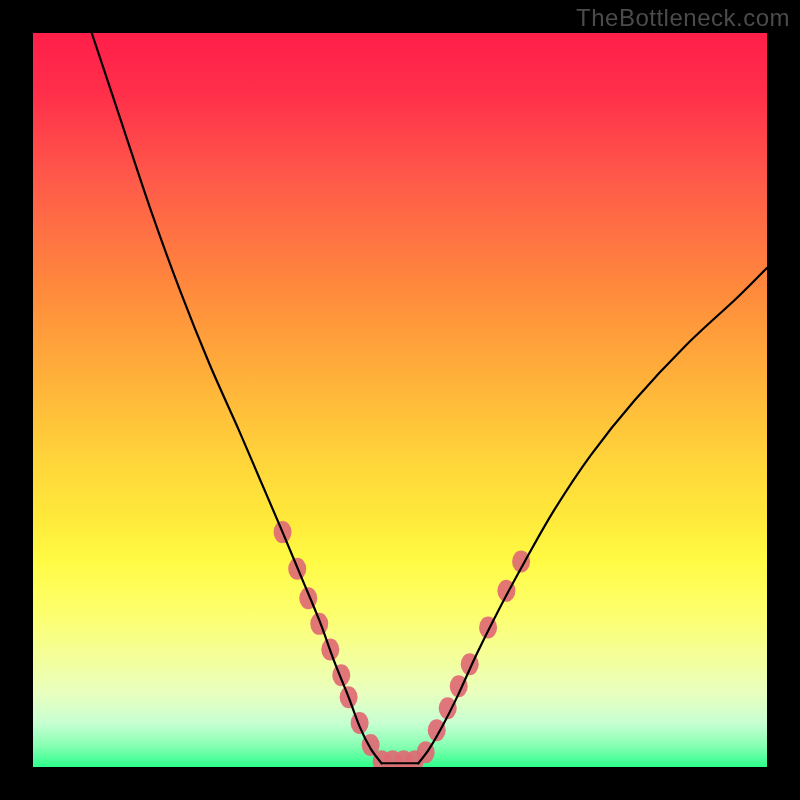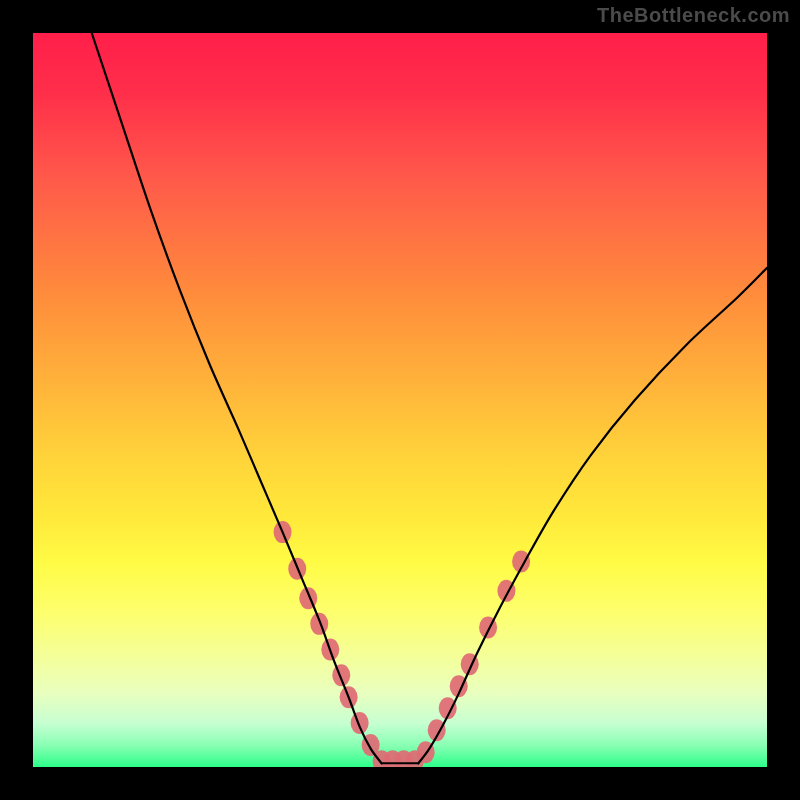--- a/index.html
+++ b/index.html
@@ -15,22 +15,22 @@
     position: relative;
     width: 800px;
     height: 800px;
     background: #000;
   }
   .watermark {
     position: absolute;
     top: 4px;
     right: 10px;
     color: #4b4b4b;
-    font-size: 20px;
-    font-weight: 700;
+    font-size: 24px;
+    font-weight: 400;
     letter-spacing: 0.5px;
     z-index: 5;
   }
   .plot {
     position: absolute;
     left: 33px;
     top: 33px;
     width: 734px;
     height: 734px;
     background: linear-gradient(

